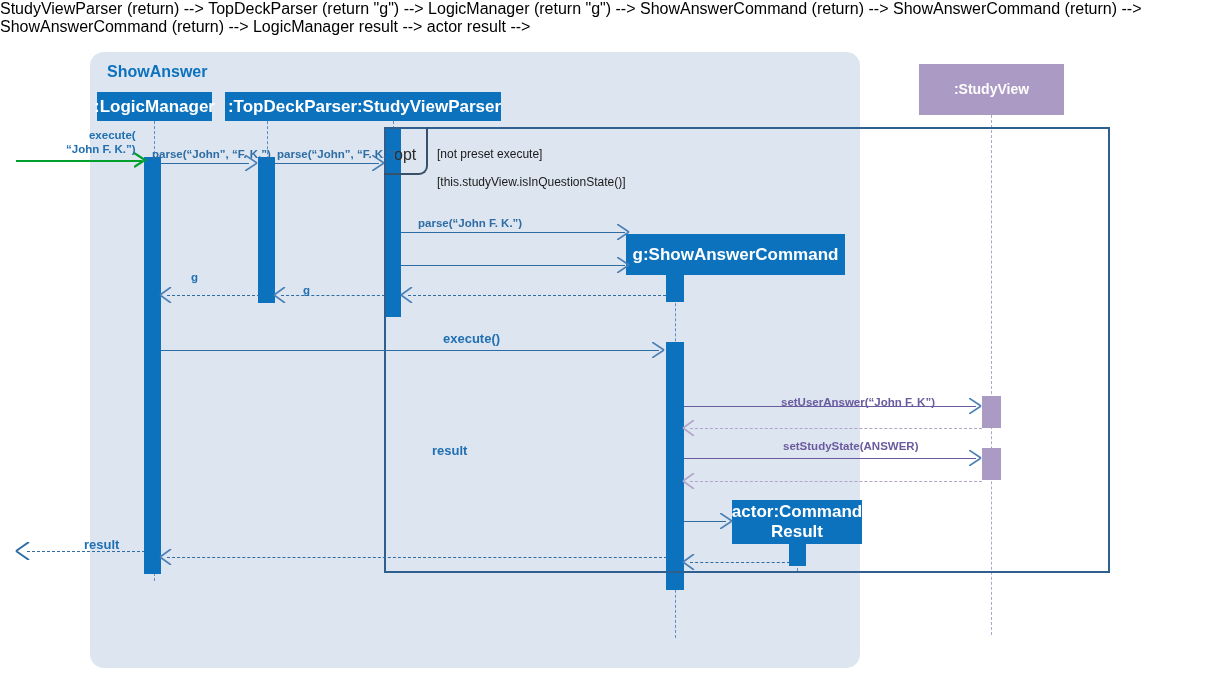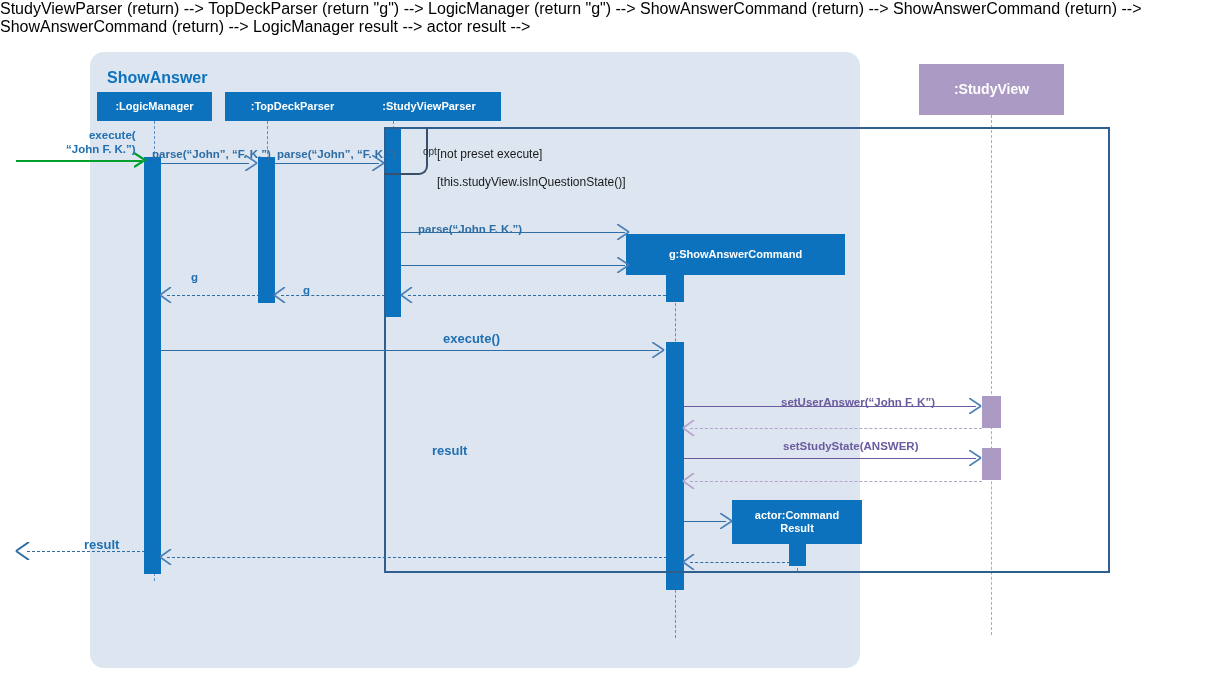--- a/index.html
+++ b/index.html
@@ -25,21 +25,21 @@
   }
 
   
   .participant {
     position: absolute;
     display: flex;
     align-items: center;
     justify-content: center;
     color: #ffffff;
     font-weight: bold;
-    font-size: 11px;
+    font-size: 17px;
     text-align: center;
     line-height: 1.15;
     box-sizing: border-box;
     padding: 2px 6px;
   }
   .participant.blue { background: #0c72bd; }
   .participant.purple { background: #ab9ac4; }
 
   
   .lifeline {
@@ -120,36 +120,35 @@
     position: absolute;
     border: 2px solid #39506b;
     border-top: none;
     border-left: none;
     box-sizing: border-box;
     border-bottom-right-radius: 9px;
     background: transparent;
   }
   .fragment-tag-label {
     position: absolute;
-    font-size: 10px;
+    font-size: 16px;
     color: #2b2b2b;
     font-weight: normal;
-    padding-left: 29px;
   }
 </style>
 </head>
 <body>
 
 <div id="canvas">
 
   
   <div class="frame-box" style="left:90px; top:52px; width:770px; height:616px;"></div>
 
   
-  <div class="title" style="left:107px; top:69px;text-align:right;">ShowAnswer</div>
+  <div class="title" style="left:107px; top:63px;text-align:right;">ShowAnswer</div>
 
   
   <div class="lifeline blue" style="left:154px; top:121px; height:460px;"></div>
   <div class="lifeline blue" style="left:267px; top:121px; height:180px;"></div>
   <div class="lifeline blue" style="left:393px; top:121px; height:195px;"></div>
   <div class="lifeline blue" style="left:675px; top:268px; height:370px;"></div>
   <div class="lifeline blue" style="left:797px; top:543px; height:28px;"></div>
   <div class="lifeline purple" style="left:991px; top:115px; height:520px;"></div>
 
   
@@ -233,21 +232,21 @@
   </svg>
   <div class="label darkblue" style="left:277px; top:147px;">parse(“John”, “F. K.”)</div>
 
   
   
   
   <div class="msg-line blue" style="left:401px; top:232px; width:224px;"></div>
   <svg class="arrowhead" width="14" height="16" style="left:617px; top:224px;">
     <path d="M0,0 L12,8 M0,16 L12,8" fill="none" stroke="#4a7fb5" stroke-width="1.6"></path>
   </svg>
-  <div class="label darkblue" style="left:418px; top:216px;margin-top:6px;">parse(“John F. K.”)</div>
+  <div class="label darkblue" style="left:418px; top:216px;">parse(“John F. K.”)</div>
 
   
   
   
   <div class="msg-line blue" style="left:401px; top:265px; width:224px;"></div>
   <svg class="arrowhead" width="14" height="16" style="left:617px; top:257px;">
     <path d="M0,0 L12,8 M0,16 L12,8" fill="none" stroke="#4a7fb5" stroke-width="1.6"></path>
   </svg>
 
   

